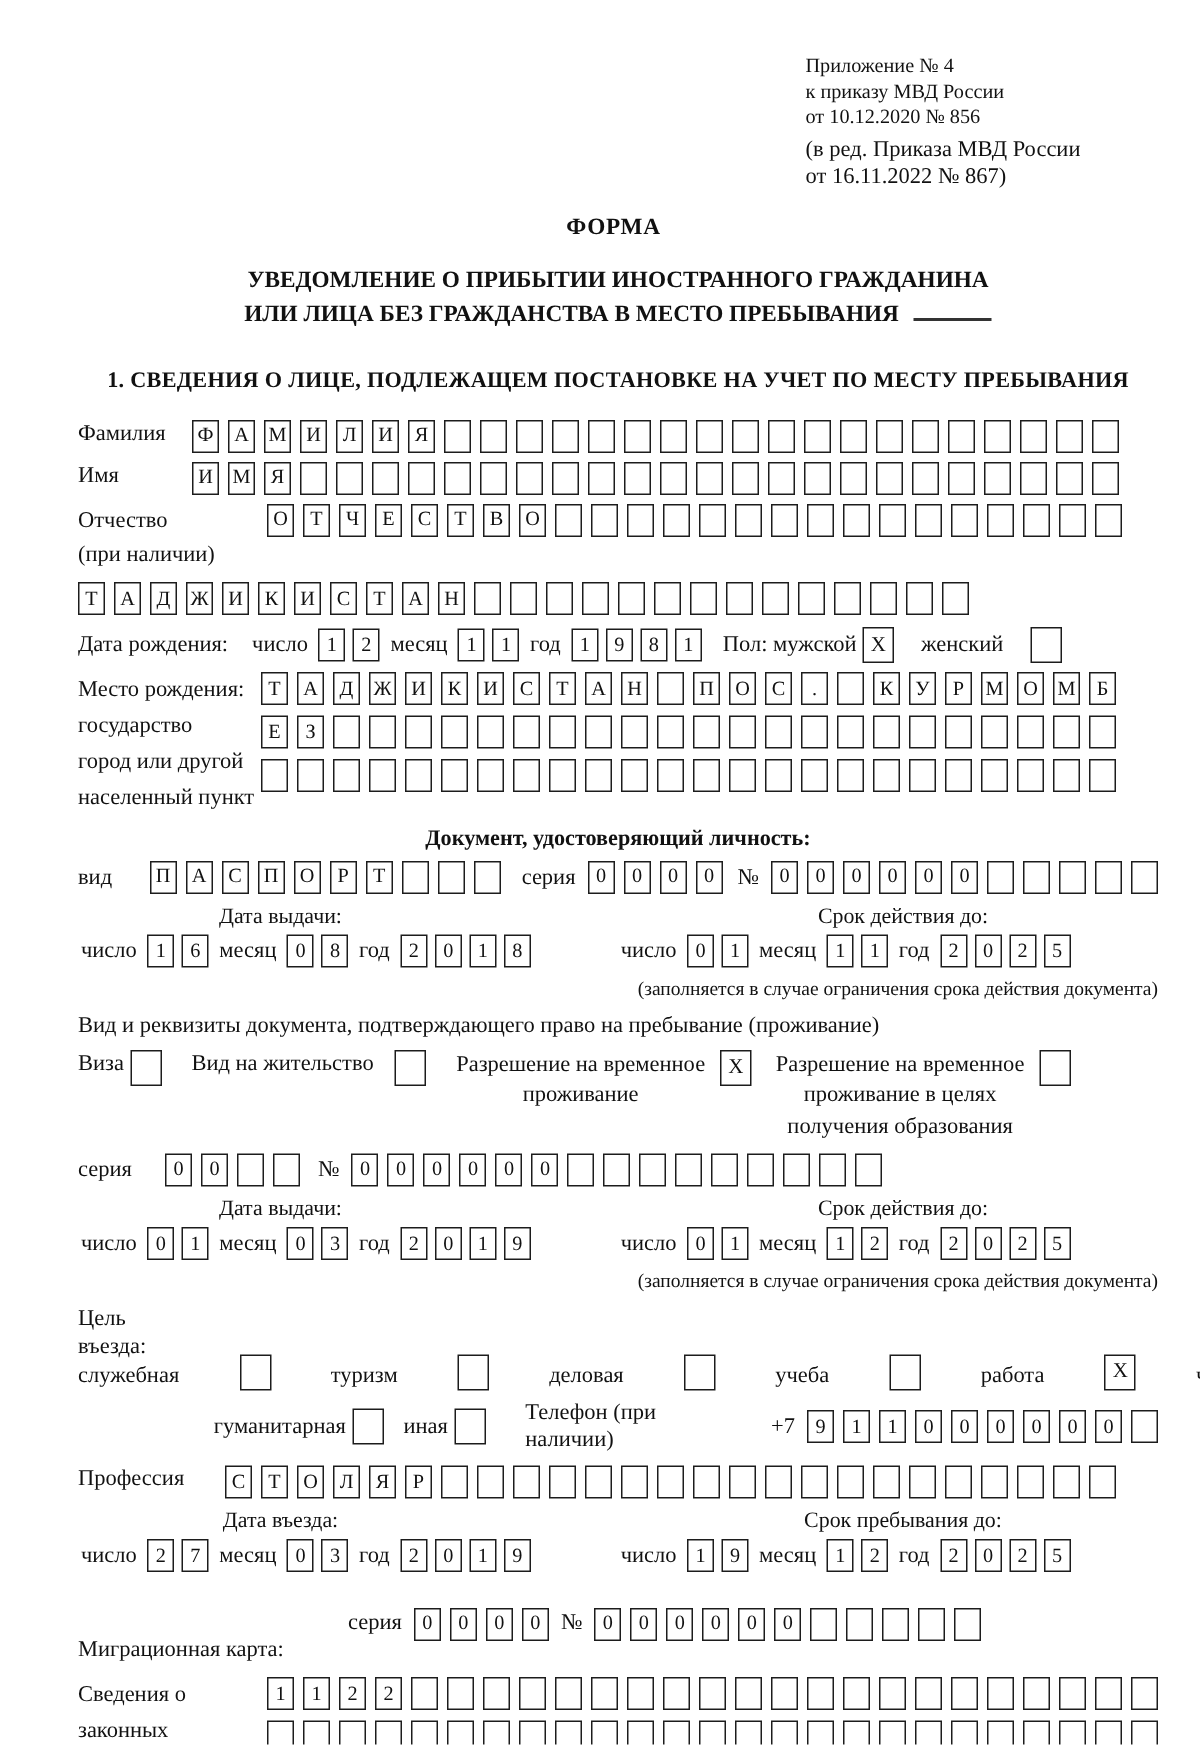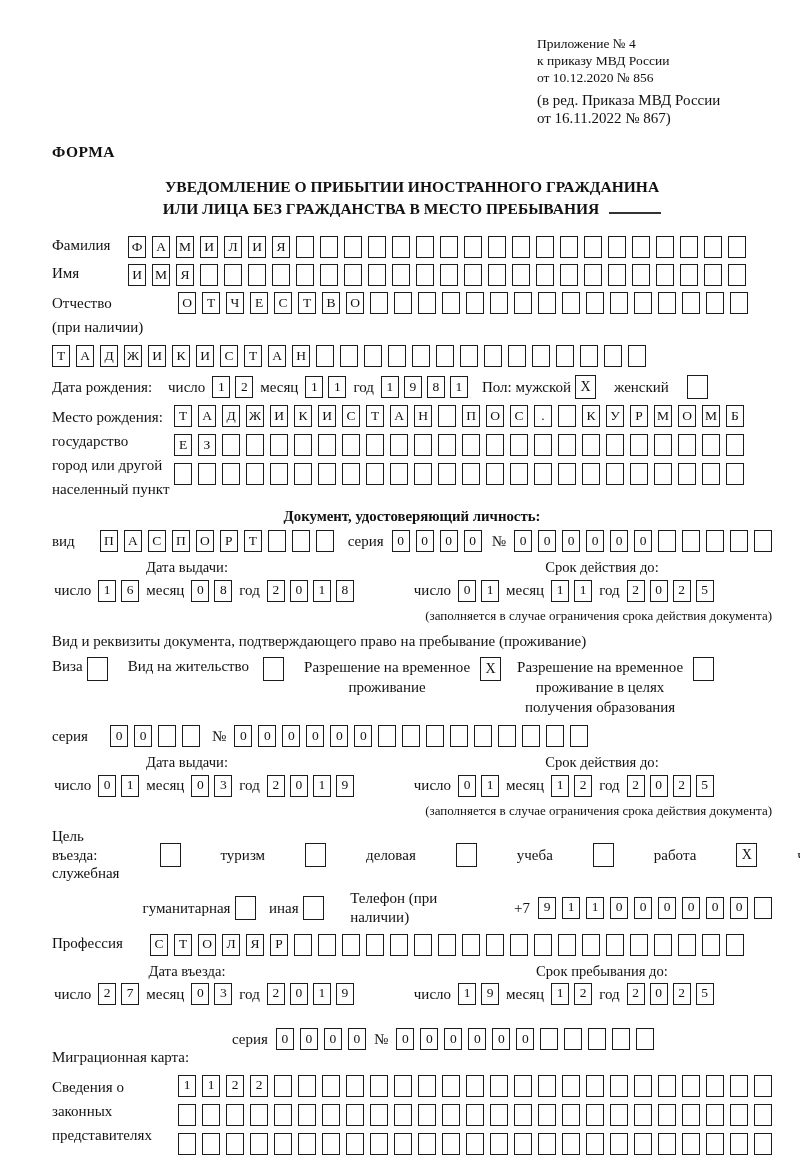--- a/index.html
+++ b/index.html
@@ -6,21 +6,21 @@
   body{
     width:800px;height:1163px;overflow:hidden;
     font-family:"Liberation Serif","DejaVu Serif",serif;
     color:#111;font-size:15px;line-height:1.25;
     position:relative;
   }
   .page{padding:36px 28px 0 52px;}
   
   .appendix{margin-left:auto;width:235px;font-size:13.5px;}
   .appendix .sub{font-size:15px;margin-top:4px;}
-  .forma{text-align:left;font-weight:bold;font-size:15.5px;margin:14px 6px 0 0;letter-spacing:.5px;}
+  .forma{text-align:center;font-weight:bold;font-size:15.5px;margin:14px 6px 0 0;letter-spacing:.5px;}
   
   .title{text-align:center;font-weight:bold;font-size:15.5px;margin-top:14px;line-height:1.45;}
   .blankline{display:inline-block;width:52px;border-bottom:2px solid #333;height:14px;margin-left:10px;}
   .sect{font-weight:bold;font-size:14.8px;margin-top:24px;text-align:center;letter-spacing:.2px;}
   
   .rows{margin-top:16px;}
   .frow{display:flex;align-items:flex-start;margin-bottom:6px;}
   .lbl{flex:0 0 auto;}
   .lblcol{flex:0 0 auto;line-height:1.55;}
   .cells{display:flex;flex-wrap:nowrap;gap:6px;}
@@ -62,20 +62,21 @@
 
   <div class="forma">ФОРМА</div>
 
   <div class="title">
     <div>УВЕДОМЛЕНИЕ О ПРИБЫТИИ ИНОСТРАННОГО ГРАЖДАНИНА</div>
     <div>
       <span>ИЛИ ЛИЦА БЕЗ ГРАЖДАНСТВА В МЕСТО ПРЕБЫВАНИЯ</span><span class="blankline"></span>
     </div>
   </div>
 
+  <div class="sect">1. СВЕДЕНИЯ О ЛИЦЕ, ПОДЛЕЖАЩЕМ ПОСТАНОВКЕ НА УЧЕТ ПО МЕСТУ ПРЕБЫВАНИЯ</div>
 
   <div class="rows">
 
     <div class="frow">
       <div class="lbl" style="width:76px;">Фамилия</div>
       <div class="cells">
           <span class="cell">Ф</span>
           <span class="cell">А</span>
           <span class="cell">М</span>
           <span class="cell">И</span>
@@ -498,21 +499,21 @@
         <div class="cells">
             <span class="cell">2</span>
             <span class="cell">0</span>
             <span class="cell">2</span>
             <span class="cell">5</span>
           </div>
       </div>
     </div>
     <div class="note">(заполняется в случае ограничения срока действия документа)</div>
 
-    <div class="frow" style="align-items:center;gap:36px;">
+    <div class="frow" style="align-items:flex-end;gap:36px;">
       <span>Цель въезда: служебная</span>
       <span class="cbox"></span>
       <span>туризм</span>
       <span class="cbox"></span>
       <span>деловая</span>
       <span class="cbox"></span>
       <span>учеба</span>
       <span class="cbox"></span>
       <span>работа</span>
       <span class="cbox">X</span>

